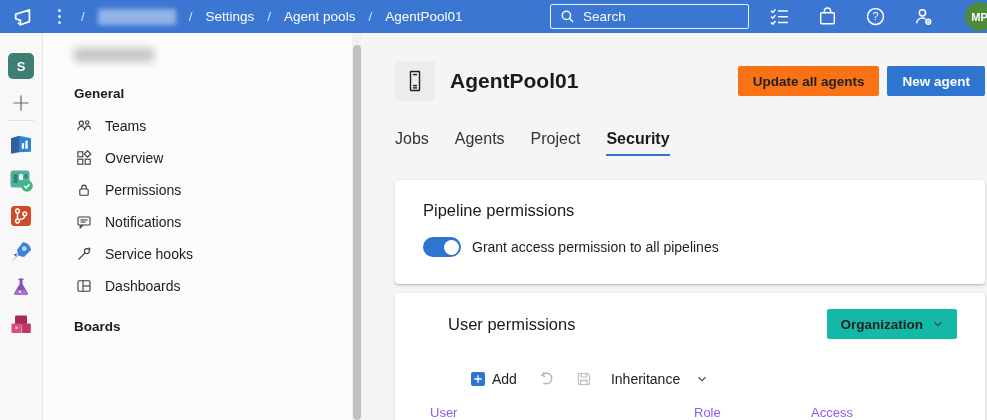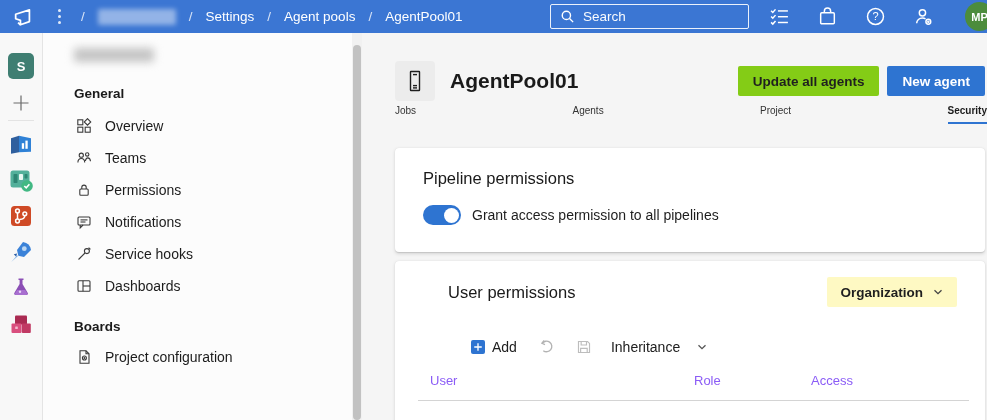--- a/index.html
+++ b/index.html
@@ -48,38 +48,38 @@
   .sb-thumb { position:absolute; right:1px; top:12px; width:8px; height:calc(100% - 12px); background:#c2c2c2; border-radius:4px; cursor:grab; }
 
   
   .main { flex:1; background:#f5f5f5; padding-left:33px; overflow:hidden; }
   .pool-header { margin-top:28px; display:flex; align-items:center; width:590px; }
   .pool-icon { width:40px; height:40px; border-radius:4px; background:#ececec; display:flex; align-items:center; justify-content:center; }
   .pool-title { margin-left:15px; font-size:21px; font-weight:bold; color:#1a1a1a; }
   .hdr-btns { margin-left:auto; display:flex; }
   .btn { height:30px; border:none; border-radius:2px; font-size:13.5px; font-weight:bold; display:flex; align-items:center;
     padding:0 15px; cursor:pointer; font-family:inherit; }
-  .btn-default { background:#84cc16; color:#1f1f1f; }
+  .btn-default { background:#f97316; color:#1f1f1f; }
   .btn-primary { background:#2e74d1; color:#fff; margin-left:8px; }
 
-  .tabs { margin-top:4px; display:flex; gap:26px; font-size:10px; color:#333;justify-content:space-between; }
+  .tabs { margin-top:29px; display:flex; gap:26px; font-size:16px; color:#333; }
   .tab { padding-bottom:6px; cursor:pointer; border-bottom:2px solid transparent; }
   .tab.active { font-weight:bold; color:#1b1b1b; border-bottom-color:#2e74d1; }
 
   .card { width:590px; background:#fff; border-radius:4px;
     box-shadow:0 1.6px 3.6px rgba(0,0,0,.13), 0 .3px .9px rgba(0,0,0,.10); }
   .card1 { margin-top:24px; padding:21px 28px 27px; }
   .card-title { font-size:16.5px; color:#1a1a1a; font-weight:normal; }
   .toggle-row { margin-top:17px; display:flex; align-items:center; gap:11px; font-size:14px; color:#1e1e1e; }
   .toggle { width:38px; height:20px; border-radius:10px; background:#2e74d1; position:relative; cursor:pointer; flex:none; }
   .knob { position:absolute; right:2.5px; top:2.5px; width:15px; height:15px; border-radius:50%; background:#fff; }
 
   .card2 { margin-top:9px; padding:16px 28px 0; height:172px; }
   .card2-head { display:flex; justify-content:space-between; align-items:center;margin-left:25px; }
-  .scope-btn { height:30px; background:#fef9c3; border:none; border-radius:2px; padding:0 13px; font-size:13.5px; font-weight:bold;
+  .scope-btn { height:30px; background:#14b8a6; border:none; border-radius:2px; padding:0 13px; font-size:13.5px; font-weight:bold;
     color:#1f1f1f; display:flex; align-items:center; gap:9px; cursor:pointer; font-family:inherit; }
   .toolbar { margin-top:31px; display:flex; align-items:center; font-size:14px; color:#202020; }
   .tb-add { display:flex; align-items:center; gap:7px; cursor:pointer;padding-left:48px; }
   .plus-sq { width:14px; height:14px; background:#2e74d1; border-radius:2px; display:flex; align-items:center; justify-content:center; }
   .tb-ico { margin-left:21px; display:flex; cursor:default; }
   .tb-inherit { margin-left:19px; display:flex; align-items:center; gap:16px; cursor:pointer; }
   .table-head { margin-top:18px; display:flex; font-size:13px; color:#8b5cf6; padding-left:7px; }
   .col-user { width:264px; } .col-role { width:117px; }
   .table-sep { margin:12px -12px 0 -5px; border-top:1px solid #d4d4d4; }
 </style>
@@ -219,38 +219,38 @@
     </span>
   </div>
 
   <div class="sidebar">
     <div class="ps-blur"></div>
 
     <div class="sec-head">General</div>
     <div class="nav-list">
       <div class="nav-item">
         <svg viewBox="0 0 16 16" width="16" height="16" fill="none" stroke="#3b3b3b" stroke-width="1.1">
+          <circle cx="5.3" cy="5.2" r="2.1"></circle>
+            <path d="M1.9 12.6 c0-2.6 1.6-4.1 3.4-4.1 s3.4 1.5 3.4 4.1"></path>
+          <circle cx="11.2" cy="4.4" r="1.7"></circle>
+            <path d="M9.4 11 c.3-2 1.3-3.1 2.4-3.1 1.3 0 2.5 1.3 2.7 3.4"></path>
+        </svg>
+        <span>Teams</span>
+      </div>
+      <div class="nav-item">
+        <svg viewBox="0 0 16 16" width="16" height="16" fill="none" stroke="#3b3b3b" stroke-width="1.1">
           <rect x="1.8" y="1.8" width="5" height="5"></rect>
             <rect x="1.8" y="9.2" width="5" height="5"></rect>
             <rect x="9.2" y="9.2" width="5" height="5"></rect>
           <rect x="9.2" y="1.6" width="4.6" height="4.6" transform="rotate(45 11.5 3.9)"></rect>
         </svg>
         <span>Overview</span>
       </div>
       <div class="nav-item">
         <svg viewBox="0 0 16 16" width="16" height="16" fill="none" stroke="#3b3b3b" stroke-width="1.1">
-          <circle cx="5.3" cy="5.2" r="2.1"></circle>
-            <path d="M1.9 12.6 c0-2.6 1.6-4.1 3.4-4.1 s3.4 1.5 3.4 4.1"></path>
-          <circle cx="11.2" cy="4.4" r="1.7"></circle>
-            <path d="M9.4 11 c.3-2 1.3-3.1 2.4-3.1 1.3 0 2.5 1.3 2.7 3.4"></path>
-        </svg>
-        <span>Teams</span>
-      </div>
-      <div class="nav-item">
-        <svg viewBox="0 0 16 16" width="16" height="16" fill="none" stroke="#3b3b3b" stroke-width="1.1">
           <rect x="3.8" y="7" width="8.4" height="6.3" rx="1"></rect>
             <path d="M5.8 7 V5.3 a2.2 2.2 0 0 1 4.4 0 V7"></path>
         </svg>
         <span>Permissions</span>
       </div>
       <div class="nav-item">
         <svg viewBox="0 0 16 16" width="16" height="16" fill="none" stroke="#3b3b3b" stroke-width="1.1">
           <rect x="2" y="3" width="12" height="8" rx="1"></rect>
             <path d="M4.2 11 v2.8 l2.8-2.8"></path>
             <path d="M4.5 5.9 h7"></path>
@@ -270,31 +270,20 @@
         <svg viewBox="0 0 16 16" width="16" height="16" fill="none" stroke="#3b3b3b" stroke-width="1.1">
           <rect x="2" y="2.8" width="12" height="10.4" rx="1"></rect>
             <path d="M7 2.8 V13.2"></path>
             <path d="M7 8 H14"></path>
         </svg>
         <span>Dashboards</span>
       </div>
     </div>
 
     <div class="sec-head second">Boards</div>
-    <div class="nav-list second">
-      <div class="nav-item">
-        <svg viewBox="0 0 16 16" width="16" height="16" fill="none" stroke="#3b3b3b" stroke-width="1.1">
-          <path d="M4 1.8 h6 l3 3 v9.4 h-9 Z"></path>
-            <path d="M10 1.8 v3 h3"></path>
-            <circle cx="8.4" cy="9" r="2"></circle>
-            <circle cx="8.4" cy="9" r="0.4" fill="#3b3b3b"></circle>
-        </svg>
-        <span>Project configuration</span>
-      </div>
-    </div>
 
     <div class="sb-scroll">
       <div class="sb-thumb"></div>
     </div>
   </div>
 
   <div class="main">
 
     <div class="pool-header">
       <div class="pool-icon">

